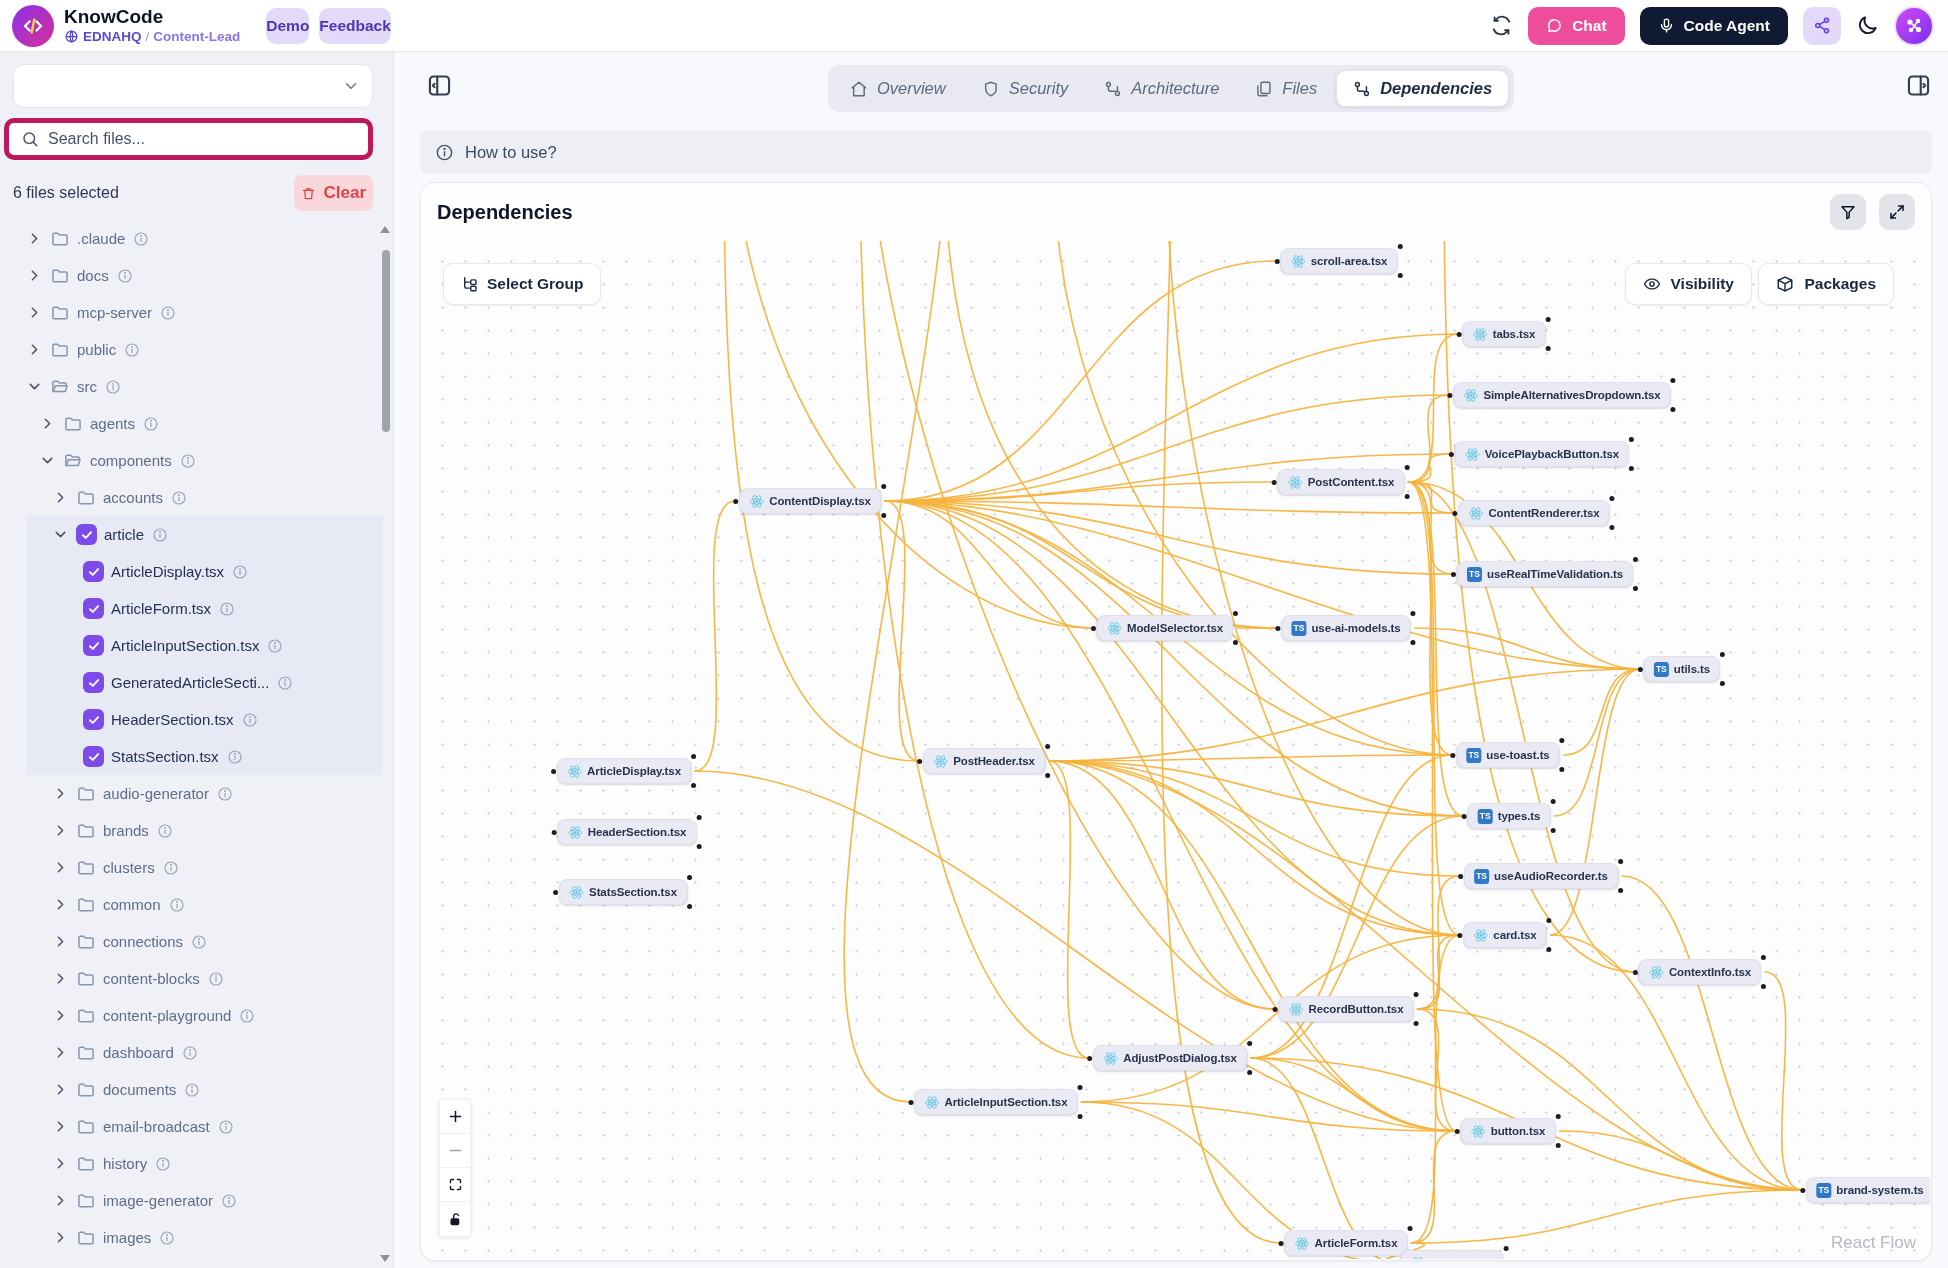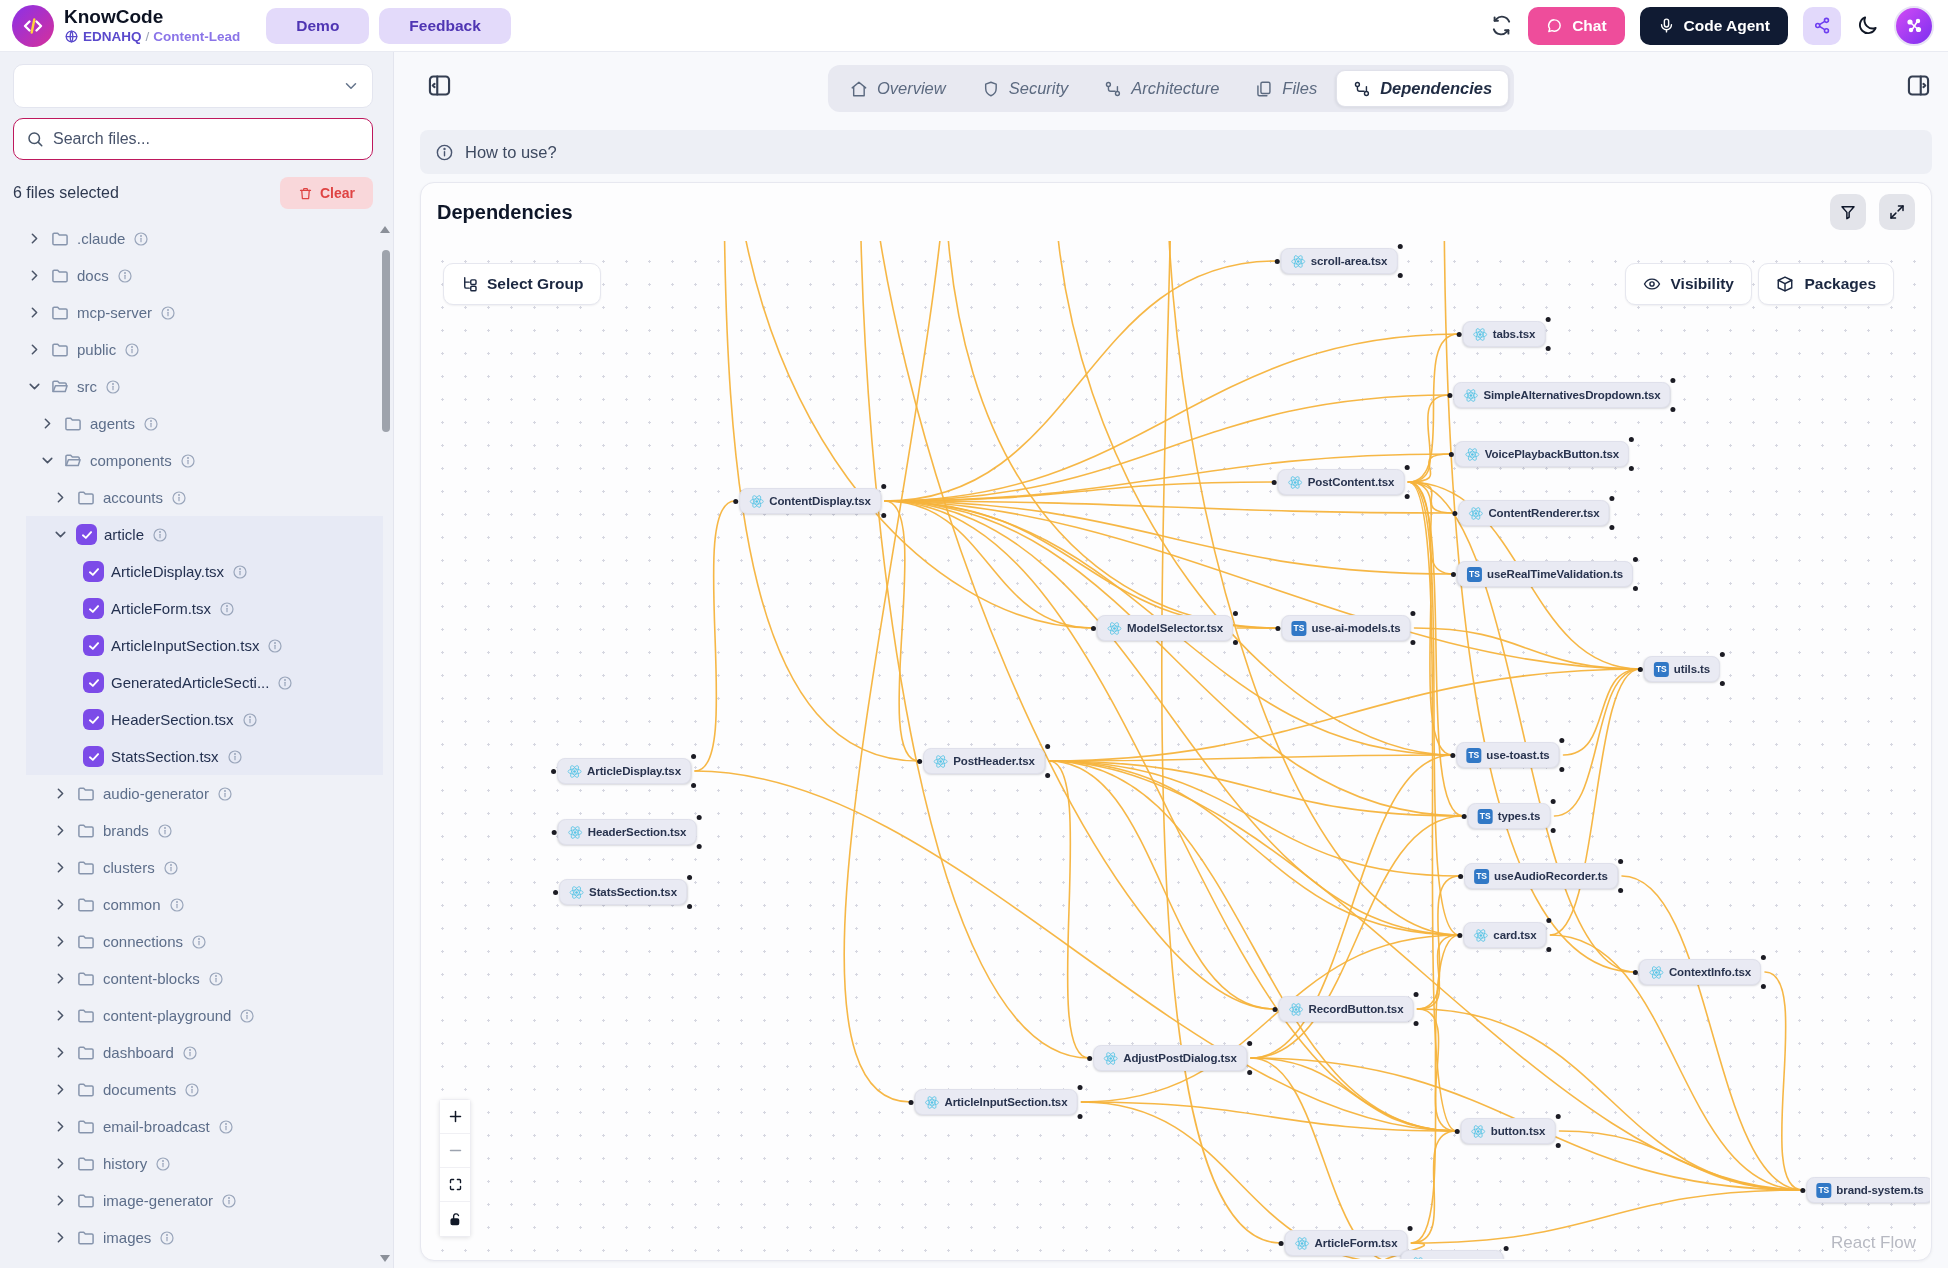--- a/index.html
+++ b/index.html
@@ -13,21 +13,21 @@
   .logo { width:42px; height:42px; border-radius:50%; flex:0 0 42px;
     background:linear-gradient(135deg,#8b31e8,#d6309a); display:flex; align-items:center; justify-content:center; }
   .logo svg { width:24px; height:24px; }
   .brand-name { font-size:19px; font-weight:700; color:#0c1222; line-height:1.05; }
   .brand-sub { display:flex; align-items:center; gap:4px; font-size:13.5px; margin-top:2px; }
   .brand-sub .org { color:#5a49cc; font-weight:700; }
   .brand-sub .sep { color:#9aa1b5; }
   .brand-sub .project { color:#8a74e8; font-weight:600; }
   .globe { width:15px; height:15px; color:#5a49cc; }
   .pill-purple { background:#e3dafa; color:#4f35b3; font-weight:600; font-size:15.5px;
-    padding:9px 30px; border-radius:10px; border:none; cursor:pointer; }
+    padding:9px 0; border-radius:10px; border:none; cursor:pointer; }
   .topbar-left-btns { display:flex; gap:10px; margin-left:26px; }
   .topbar-right { margin-left:auto; display:flex; align-items:center; gap:15px; padding-right:14px; }
   .ic { display:inline-flex; align-items:center; justify-content:center; }
   .refresh-ic { width:23px; height:23px; color:#2f3847; }
   .btn-chat { display:flex; align-items:center; gap:9px; background:#ee4d9b; color:#fff;
     border:none; border-radius:10px; padding:10px 18px; font-size:15.5px; font-weight:700; cursor:pointer; }
   .btn-chat svg { width:17px; height:17px; }
   .btn-agent { display:flex; align-items:center; gap:9px; background:#101b33; color:#fff;
     border:none; border-radius:10px; padding:10px 18px; font-size:15.5px; font-weight:700; cursor:pointer; }
   .btn-agent svg { width:17px; height:17px; }
@@ -40,31 +40,31 @@
     border:2px solid #e7e2f5; }
   .avatar svg { width:24px; height:24px; }
 
   
   .sidebar { position:absolute; top:52px; left:0; width:394px; bottom:0; background:#eff1f7;
     border-right:1px solid #e3e5ee; z-index:10; }
   .dropdown { position:absolute; left:13px; right:20px; top:12px; height:44px; background:#fff;
     border:1px solid #e3e5ef; border-radius:10px; display:flex; align-items:center;
     justify-content:flex-end; padding-right:12px; color:#64748b; cursor:pointer; }
   .dropdown svg { width:18px; height:18px; }
-  .searchbox { position:absolute; left:13px; right:20px; top:66px; height:42px; background:#fff;
-    border:1px solid #be185d; border-radius:10px; display:flex; align-items:center; gap:9px; padding:0 12px; }
+  .searchbox { position:absolute; left:4px; right:20px; top:66px; height:42px; background:#fff;
+    border:5px solid #be185d; border-radius:10px; display:flex; align-items:center; gap:9px; padding:0 12px; }
   .searchbox svg { width:18px; height:18px; color:#475569; flex:0 0 18px; }
   .searchbox input { border:none; outline:none; background:transparent; width:100%;
     font-size:16px; font-family:inherit; color:#334155; }
   .searchbox input::placeholder { color:#47526a; }
   .sel-row { position:absolute; top:122px; left:13px; right:20px; height:38px;
     display:flex; align-items:center; justify-content:space-between; }
   .sel-label { font-size:16px; color:#2e3950; }
   .clear-btn { display:flex; gap:7px; align-items:center; background:#f9d7da; color:#df4343;
-    border:none; border-radius:8px; padding:8px 18px; font-size:14px; font-weight:600; cursor:pointer; }
+    border:none; border-radius:8px; padding:8px 7px; font-size:17px; font-weight:600; cursor:pointer; }
   .clear-btn svg { width:15px; height:15px; }
   .tree { position:absolute; top:168px; left:0; right:10px; bottom:0; overflow:hidden;
     font-size:15px; color:#5d6e8a; }
   .tree-row { height:37px; display:flex; align-items:center; gap:7px; margin-left:26px; cursor:pointer; }
   .tree-row.checked { background:#e7eaf5; }
   .chev { width:17px; height:17px; color:#4b5568; flex:0 0 17px; display:inline-flex; }
   .chev svg { width:17px; height:17px; }
   .folder { width:20px; height:20px; color:#8795ad; display:inline-flex; }
   .folder svg { width:20px; height:20px; }
   .checkbox { width:21px; height:21px; border-radius:6px; background:#7c4be8; flex:0 0 21px;

